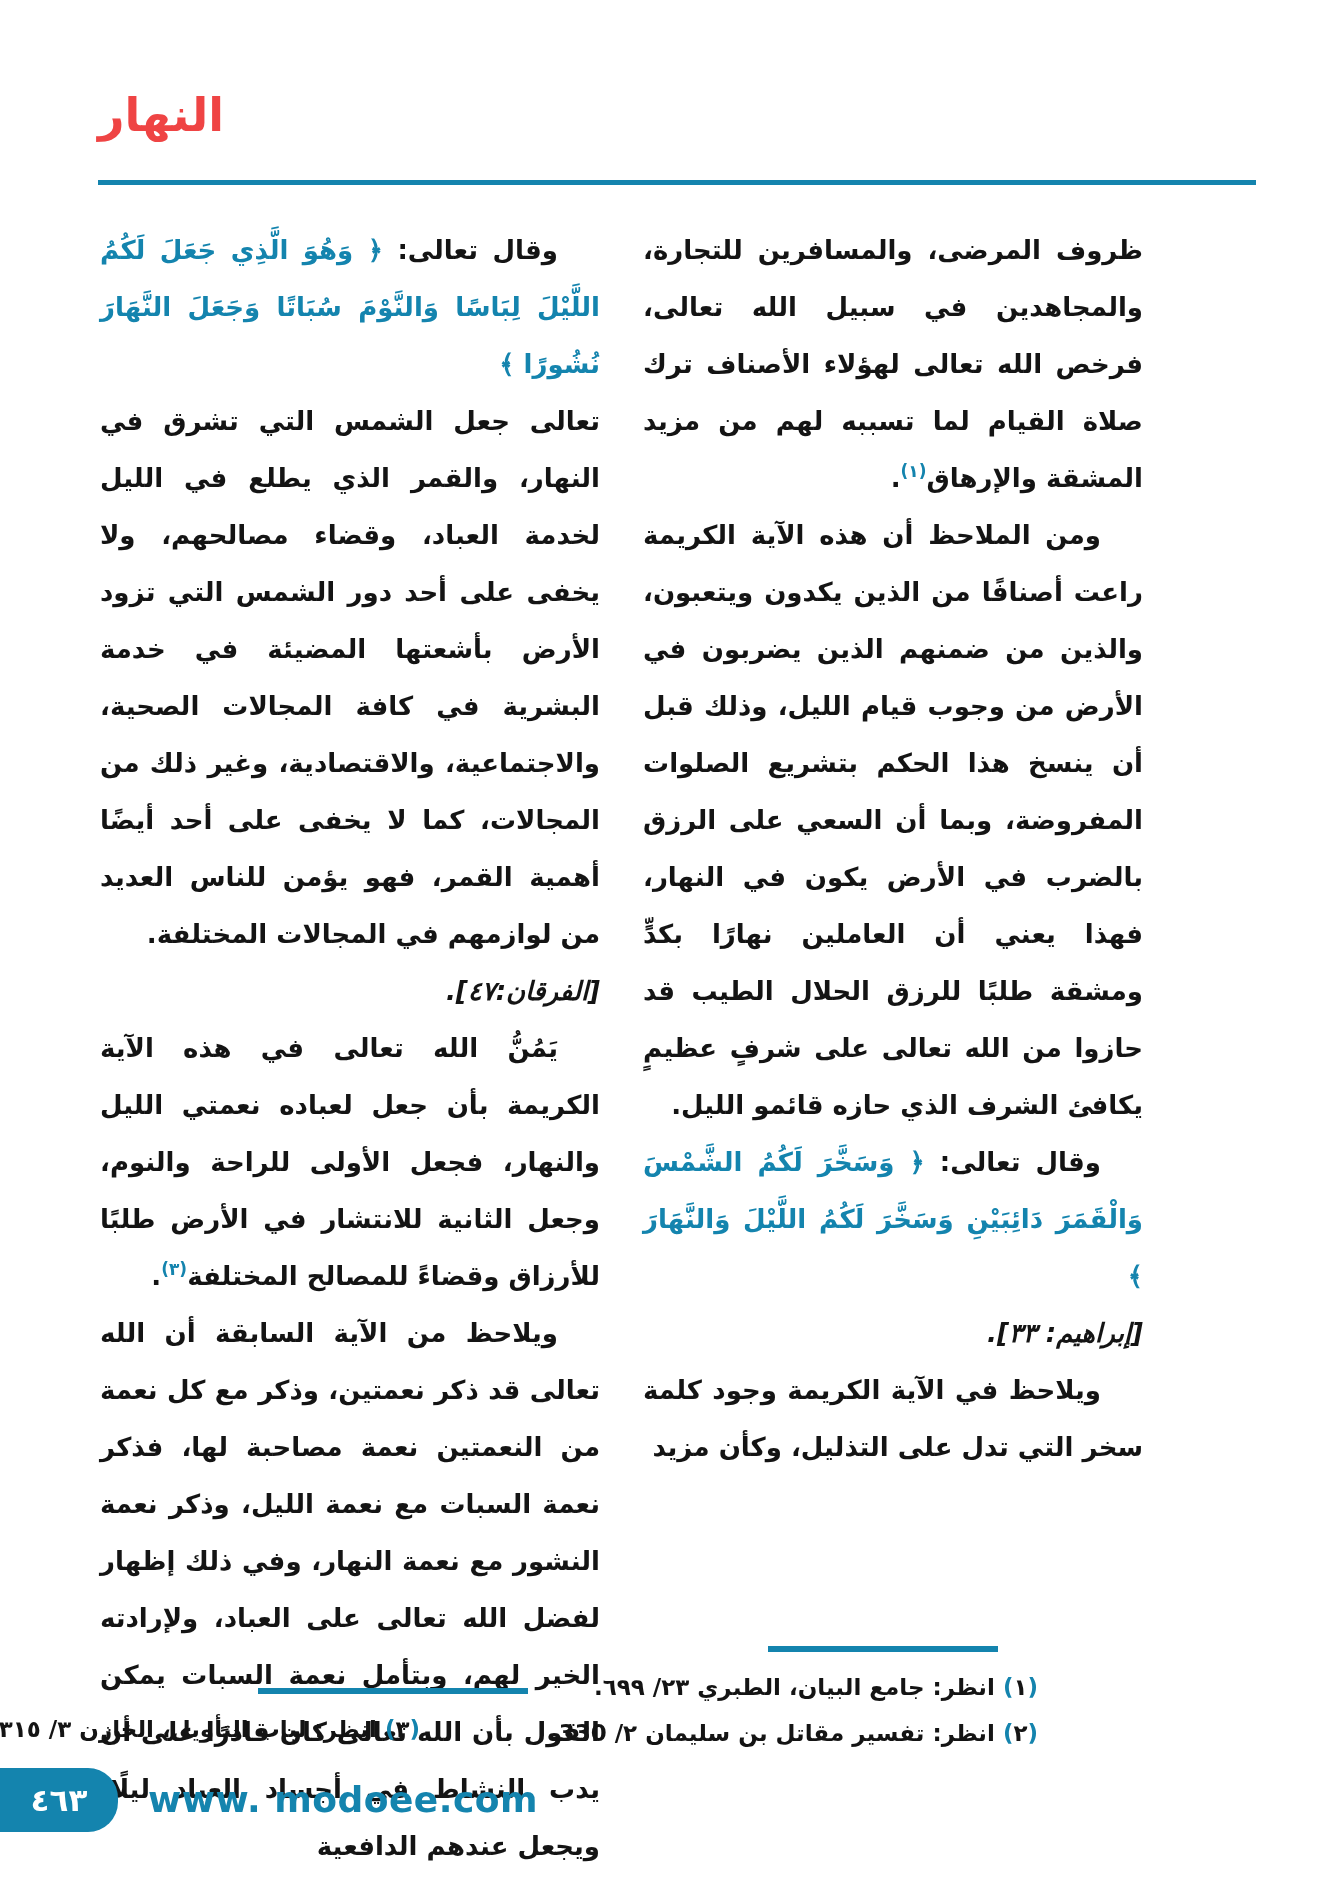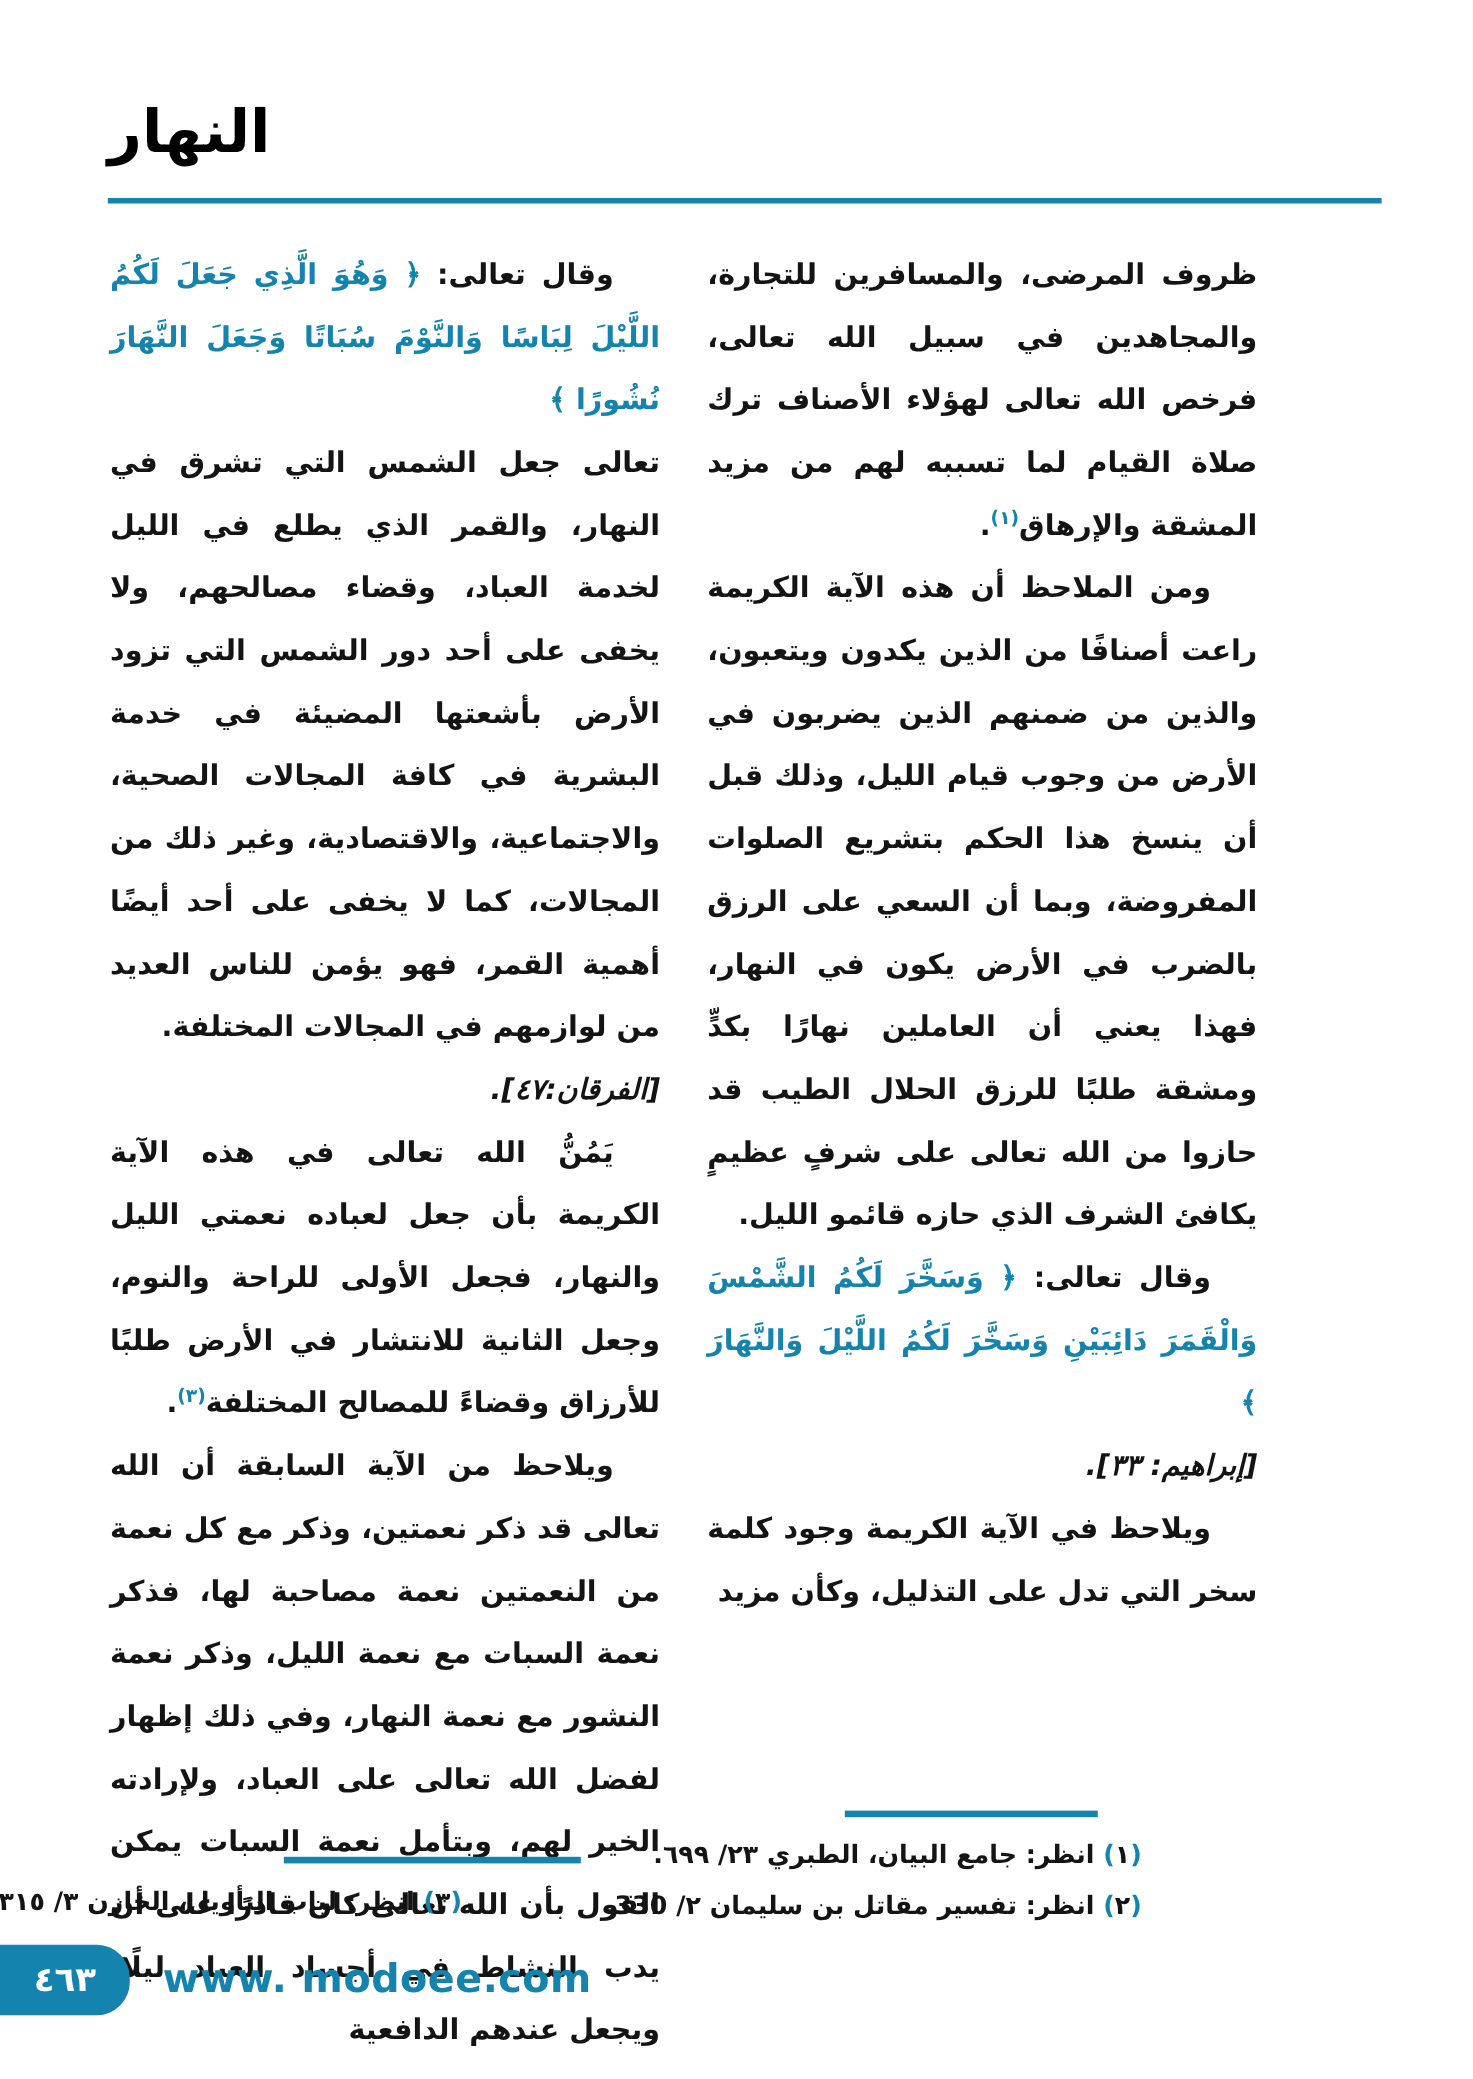--- a/index.html
+++ b/index.html
@@ -11,23 +11,23 @@
     background: #ffffff;
     font-family: "DejaVu Sans", sans-serif;
     color: #141414;
     overflow: hidden;
   }
   
   .chapter-title {
     position: absolute;
     left: 98px;
     top: 88px;
-    font-size: 54px;
+    font-size: 46px;
     font-weight: bold;
-    color: #000000;
+    color: #ef4444;
     line-height: 1.2;
   }
   .header-rule {
     position: absolute;
     left: 98px;
     right: 83px;
     top: 180px;
     height: 5px;
     background: #1484ae;
   }

